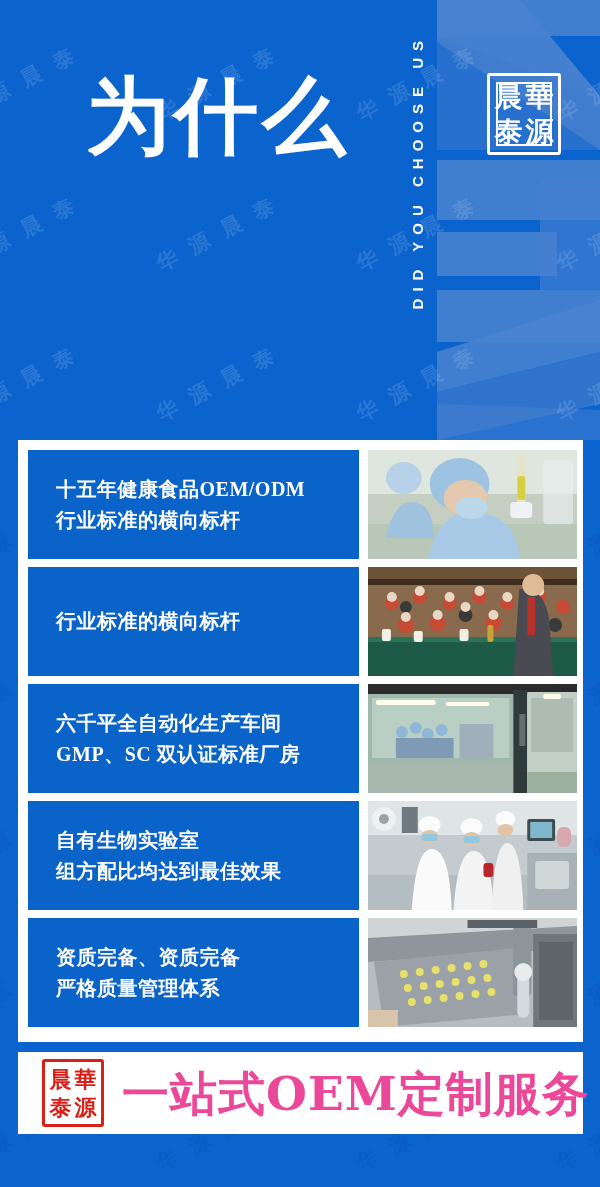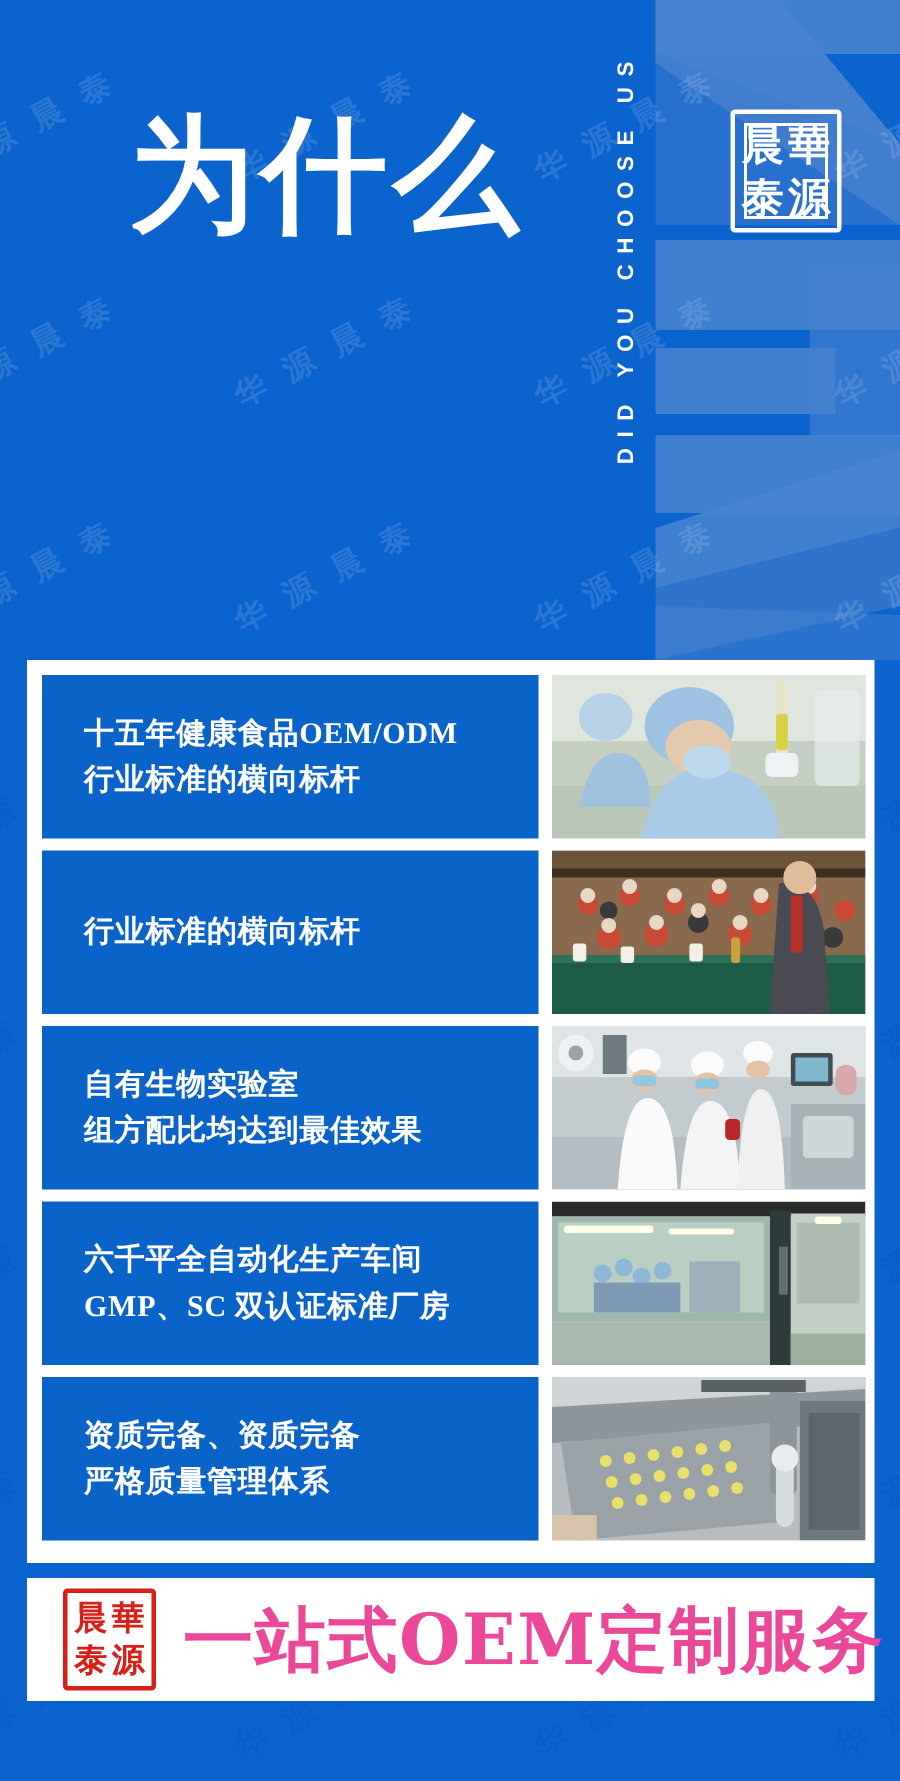--- a/index.html
+++ b/index.html
@@ -328,20 +328,52 @@
             <rect x="120" y="58" width="6" height="17" rx="2" fill="#caa23a"></rect>
             <path d="M152 22 Q176 18 182 52 L186 109 L146 109 Z" fill="#4a4a52"></path>
             <circle cx="166" cy="18" r="11" fill="#e0bb97"></circle>
             <rect x="160" y="30" width="8" height="38" fill="#b6312a"></rect>
           </svg>
         </div>
       </div>
 
       <div class="row">
         <div class="row-text">
+          <div class="ln">六千平全自动化生产车间</div>
+          <div class="ln">GMP、SC 双认证标准厂房</div>
+        </div>
+        <div class="row-img">
+          <svg viewBox="0 0 210 109" preserveAspectRatio="none" aria-hidden="true">
+            <rect width="210" height="109" fill="#d7ddd4"></rect>
+            <rect y="0" width="210" height="10" fill="#2b2b2b"></rect>
+            <rect x="0" y="10" width="146" height="70" fill="#9fb7ac"></rect>
+            <rect x="4" y="14" width="138" height="60" fill="#b9cfc4"></rect>
+            <rect x="8" y="16" width="60" height="5" rx="2" fill="#fdfde8"></rect>
+            <rect x="78" y="18" width="44" height="4" rx="2" fill="#fdfde8"></rect>
+            <g fill="#8fb8d8">
+              <circle cx="34" cy="48" r="6"></circle>
+                <circle cx="48" cy="44" r="6"></circle>
+              <circle cx="60" cy="50" r="6"></circle>
+                <circle cx="74" cy="46" r="6"></circle>
+            </g>
+            <rect x="28" y="54" width="58" height="20" fill="#7d9bb5"></rect>
+            <rect x="92" y="40" width="34" height="34" fill="#9fb0bb"></rect>
+            <rect x="0" y="80" width="146" height="29" fill="#aab9ae"></rect>
+            <rect x="146" y="6" width="14" height="103" fill="#2f3a3a"></rect>
+            <rect x="160" y="8" width="50" height="101" fill="#c2cfc4"></rect>
+            <rect x="164" y="14" width="42" height="54" fill="#aebbb0"></rect>
+            <rect x="176" y="10" width="18" height="5" rx="2" fill="#fdfde8"></rect>
+            <rect x="160" y="88" width="50" height="21" fill="#9daf9f"></rect>
+            <rect x="152" y="30" width="6" height="32" fill="#647070"></rect>
+          </svg>
+        </div>
+      </div>
+
+      <div class="row">
+        <div class="row-text">
           <div class="ln">自有生物实验室</div>
           <div class="ln">组方配比均达到最佳效果</div>
         </div>
         <div class="row-img">
           <svg viewBox="0 0 210 109" preserveAspectRatio="none" aria-hidden="true">
             <rect width="210" height="109" fill="#ccd3d6"></rect>
             <rect y="0" width="210" height="34" fill="#dfe4e6"></rect>
             <rect x="0" y="34" width="210" height="40" fill="#c3cbce"></rect>
             <rect x="0" y="74" width="210" height="35" fill="#b4bdc1"></rect>
             <circle cx="16" cy="18" r="12" fill="#eef1f2"></circle>
@@ -363,52 +395,20 @@
             <g>
               <ellipse cx="138" cy="18" rx="10" ry="8" fill="#fbfbfb"></ellipse>
               <ellipse cx="138" cy="29" rx="8" ry="6" fill="#e3c3a4"></ellipse>
               <path d="M124 109 Q127 42 140 42 Q154 42 156 109 Z" fill="#f0f0f0"></path>
             </g>
             <rect x="160" y="18" width="28" height="22" rx="2" fill="#3f4d52"></rect>
             <rect x="163" y="21" width="22" height="16" fill="#7fb7cc"></rect>
             <rect x="160" y="52" width="50" height="57" fill="#a8b2b6"></rect>
             <rect x="168" y="60" width="34" height="28" rx="3" fill="#cfd6d8"></rect>
             <rect x="190" y="26" width="14" height="20" rx="6" fill="#d9a8ac"></rect>
-          </svg>
-        </div>
-      </div>
-
-      <div class="row">
-        <div class="row-text">
-          <div class="ln">六千平全自动化生产车间</div>
-          <div class="ln">GMP、SC 双认证标准厂房</div>
-        </div>
-        <div class="row-img">
-          <svg viewBox="0 0 210 109" preserveAspectRatio="none" aria-hidden="true">
-            <rect width="210" height="109" fill="#d7ddd4"></rect>
-            <rect y="0" width="210" height="10" fill="#2b2b2b"></rect>
-            <rect x="0" y="10" width="146" height="70" fill="#9fb7ac"></rect>
-            <rect x="4" y="14" width="138" height="60" fill="#b9cfc4"></rect>
-            <rect x="8" y="16" width="60" height="5" rx="2" fill="#fdfde8"></rect>
-            <rect x="78" y="18" width="44" height="4" rx="2" fill="#fdfde8"></rect>
-            <g fill="#8fb8d8">
-              <circle cx="34" cy="48" r="6"></circle>
-                <circle cx="48" cy="44" r="6"></circle>
-              <circle cx="60" cy="50" r="6"></circle>
-                <circle cx="74" cy="46" r="6"></circle>
-            </g>
-            <rect x="28" y="54" width="58" height="20" fill="#7d9bb5"></rect>
-            <rect x="92" y="40" width="34" height="34" fill="#9fb0bb"></rect>
-            <rect x="0" y="80" width="146" height="29" fill="#aab9ae"></rect>
-            <rect x="146" y="6" width="14" height="103" fill="#2f3a3a"></rect>
-            <rect x="160" y="8" width="50" height="101" fill="#c2cfc4"></rect>
-            <rect x="164" y="14" width="42" height="54" fill="#aebbb0"></rect>
-            <rect x="176" y="10" width="18" height="5" rx="2" fill="#fdfde8"></rect>
-            <rect x="160" y="88" width="50" height="21" fill="#9daf9f"></rect>
-            <rect x="152" y="30" width="6" height="32" fill="#647070"></rect>
           </svg>
         </div>
       </div>
 
       <div class="row">
         <div class="row-text">
           <div class="ln">资质完备、资质完备</div>
           <div class="ln">严格质量管理体系</div>
         </div>
         <div class="row-img">

